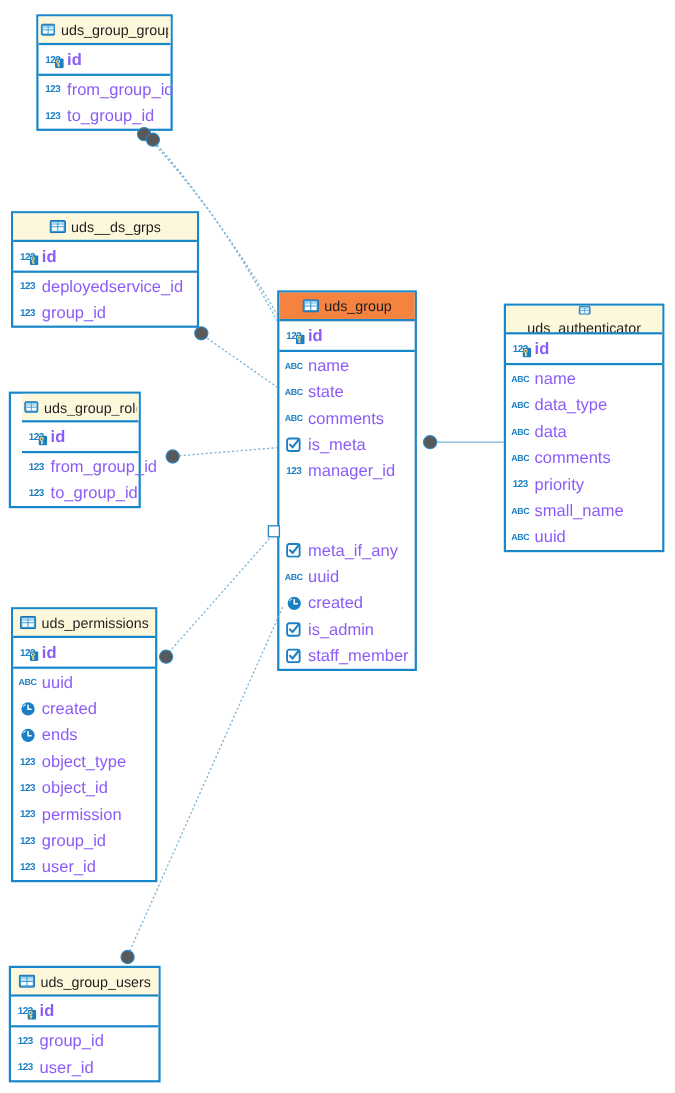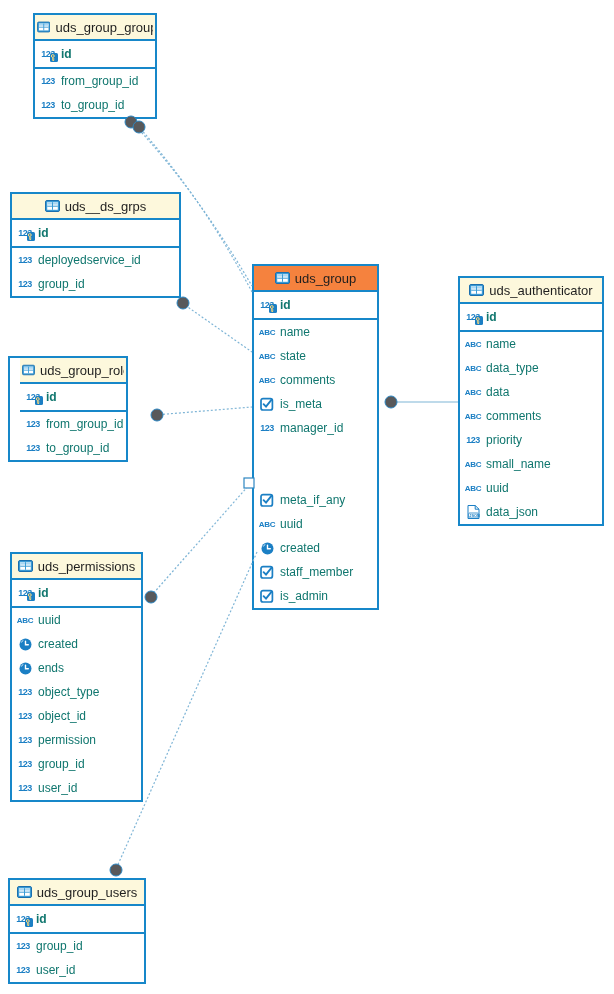--- a/index.html
+++ b/index.html
@@ -7,21 +7,21 @@
           font-family:"Liberation Sans", sans-serif;}
   #edges{position:absolute;left:0;top:0;pointer-events:none;z-index:5;}
   #edges *{pointer-events:visiblePainted;}
   .table{position:absolute;border:2px solid #1787c9;background:#fff;box-sizing:border-box;z-index:2;}
   .thead{height:26px;display:flex;align-items:center;justify-content:center;gap:5px;
          border-bottom:2px solid #1787c9;padding:0 2px;box-sizing:border-box;}
   .tname{font-size:13px;color:#1f1f1f;white-space:nowrap;overflow:hidden;}
   .col{height:24px;display:flex;align-items:center;padding:0 3px;gap:3px;box-sizing:border-box;}
   .col.pk{height:28px;border-bottom:2px solid #1787c9;}
   .col.pk .clabel{font-weight:bold;}
-  .clabel{font-size:12px;color:#0f766e;white-space:nowrap;}
+  .clabel{font-size:15px;color:#8b5cf6;white-space:nowrap;}
   .col-icon{width:20px;flex:0 0 20px;display:inline-flex;align-items:center;justify-content:center;
             color:#1b7fc4;position:relative;}
   .num-txt{font-size:9px;font-weight:bold;letter-spacing:-0.5px;color:#1b7fc4;}
   .abc-txt{font-size:8px;font-weight:bold;color:#1b7fc4;letter-spacing:-0.3px;text-align:right;}
   .key-ov{position:absolute;right:0;bottom:-3px;line-height:0;}
 </style>
 </head>
 <body>
 
 <div id="canvas">
@@ -341,34 +341,34 @@
         </span>
         <span class="clabel">created</span>
       </div>
       <div class="col" style="border-color: rgb(23, 135, 201);">
         <span class="col-icon">
           <svg width="14" height="14" viewBox="0 0 14 14">
             <rect x="1" y="1.6" width="11.4" height="11.4" rx="2" fill="#fff" stroke="#1b7fc4" stroke-width="1.7"></rect>
             <path d="M3.6 7.2 L6 9.6 L11.6 2.6" fill="none" stroke="#1b7fc4" stroke-width="1.9" stroke-linecap="round"></path>
           </svg>
         </span>
-        <span class="clabel">staff_member</span>
+        <span class="clabel">is_admin</span>
       </div>
       <div class="col" style="border-color: rgb(23, 135, 201);">
         <span class="col-icon">
           <svg width="14" height="14" viewBox="0 0 14 14">
             <rect x="1" y="1.6" width="11.4" height="11.4" rx="2" fill="#fff" stroke="#1b7fc4" stroke-width="1.7"></rect>
             <path d="M3.6 7.2 L6 9.6 L11.6 2.6" fill="none" stroke="#1b7fc4" stroke-width="1.9" stroke-linecap="round"></path>
           </svg>
         </span>
-        <span class="clabel">is_admin</span>
+        <span class="clabel">staff_member</span>
       </div>
     </div>
     <div class="table" style="left: 458px; top: 276px; width: 146px; border-color: rgb(23, 135, 201);">
-      <div class="thead" style="background: rgb(253, 248, 220); border-color: rgb(23, 135, 201);">
+      <div class="thead" style="background: rgb(253, 248, 220); border-color: rgb(23, 135, 201); flex-direction: column;">
         <svg width="15" height="12" viewBox="0 0 15 12">
           <rect x="0.5" y="0.5" width="14" height="11" rx="1.5" fill="#3a9bd5" stroke="#1b6fae"></rect>
           <rect x="2.2" y="2.2" width="10.6" height="7.6" fill="#ffffff"></rect>
           <rect x="2.2" y="2.2" width="10.6" height="2.4" fill="#a8d6f2"></rect>
           <line x1="7.5" y1="2.2" x2="7.5" y2="9.8" stroke="#3a9bd5" stroke-width="1"></line>
           <line x1="2.2" y1="6.2" x2="12.8" y2="6.2" stroke="#3a9bd5" stroke-width="1"></line>
         </svg>
         <span class="tname">uds_authenticator</span>
       </div>
       <div class="col pk" style="border-color: rgb(23, 135, 201);">
@@ -416,26 +416,15 @@
         <span class="col-icon">
           <span class="abc-txt">ABC</span>
         </span>
         <span class="clabel">small_name</span>
       </div>
       <div class="col" style="border-color: rgb(23, 135, 201);">
         <span class="col-icon">
           <span class="abc-txt">ABC</span>
         </span>
         <span class="clabel">uuid</span>
-      </div>
-      <div class="col" style="border-color: rgb(23, 135, 201);">
-        <span class="col-icon">
-          <svg width="13" height="14" viewBox="0 0 13 14">
-            <path d="M1 0.5 H8.2 L12 4.2 V13.5 H1 Z" fill="#fff" stroke="#1b7fc4" stroke-width="1"></path>
-            <path d="M8.2 0.5 V4.2 H12" fill="none" stroke="#1b7fc4" stroke-width="1"></path>
-            <rect x="1.6" y="8" width="9.8" height="5" rx="1" fill="#fff" stroke="#1b7fc4" stroke-width="0.8"></rect>
-            <text x="2.3" y="12" font-size="3.9" font-weight="bold" fill="#1b7fc4" font-family="Liberation Sans, sans-serif">JSON</text>
-          </svg>
-        </span>
-        <span class="clabel">data_json</span>
       </div>
     </div>
   </div>
 
 </body></html>

